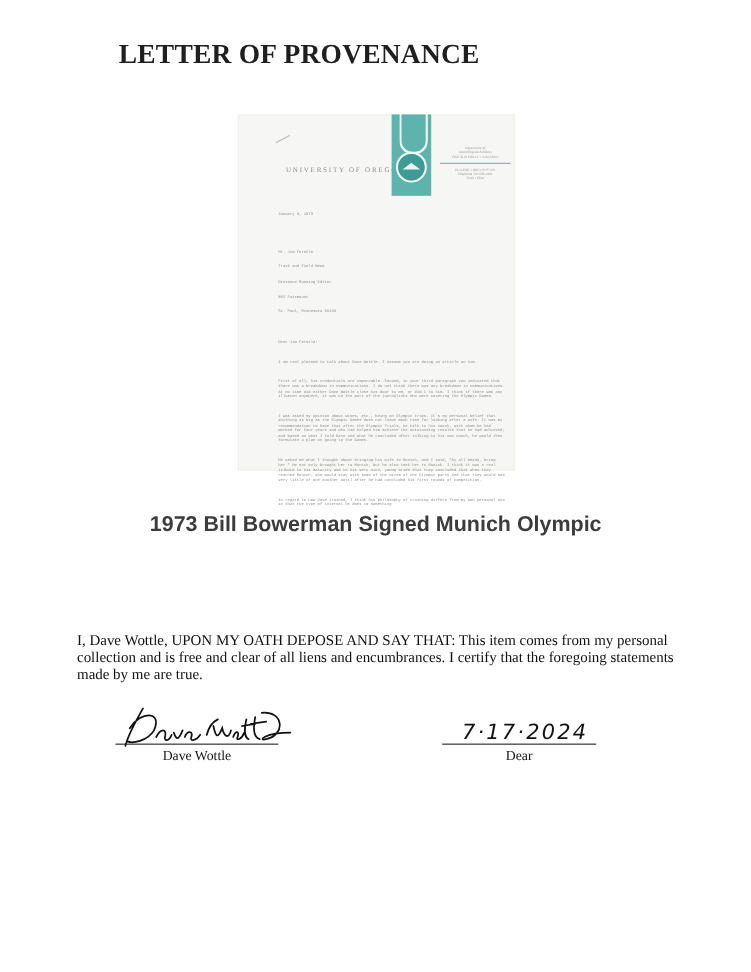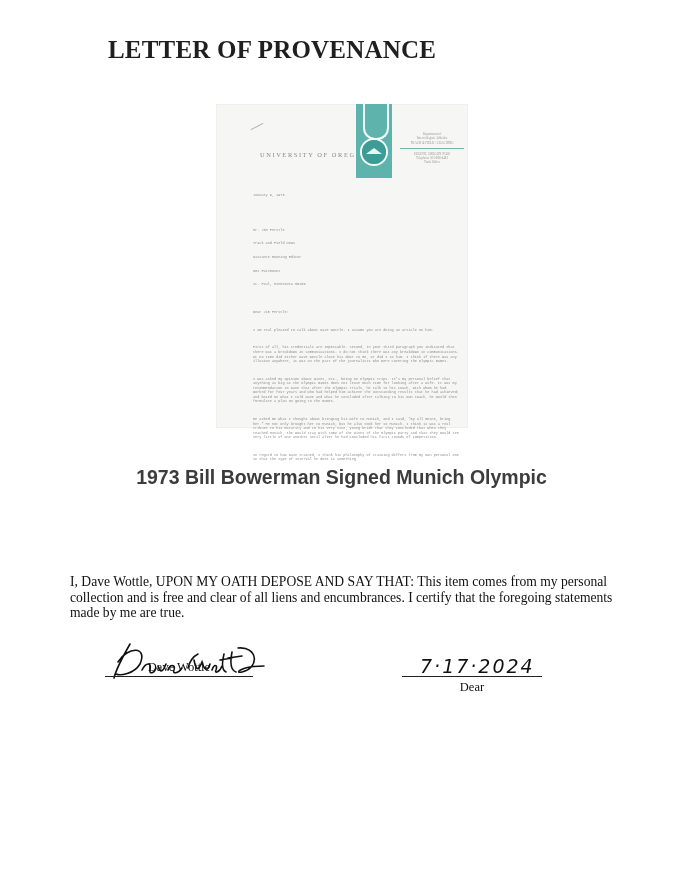--- a/index.html
+++ b/index.html
@@ -134,18 +134,18 @@
              M34 30 C 38 22, 44 22, 42 30 C 41 34, 46 34, 48 28
              M50 26 C 52 32, 54 34, 58 24
              M60 30 C 62 24, 68 24, 66 30 C 64 34, 70 34, 74 28" fill="none" stroke="#111" stroke-width="1.6" stroke-linecap="round"></path>
     <path d="M80 28 C 82 20, 86 16, 90 14 M86 20 C 88 30, 90 32, 94 22 C 96 30, 100 32, 102 24
              M104 30 C 106 24, 110 24, 108 30 C 106 34, 112 32, 114 26
              M116 14 C 114 22, 114 30, 118 32 M112 20 L 124 18
              M124 12 C 122 22, 122 30, 128 32 M120 18 L 134 16
              M130 8 C 150 6, 152 28, 134 32 C 126 34, 132 26, 156 26" fill="none" stroke="#111" stroke-width="1.6" stroke-linecap="round"></path>
   </svg>
   <div class="line" style="left:105px;top:676px;width:148px;"></div>
-  <div class="caption" style="left:105px;top:660px;width:148px;">Dave Wottle</div>
+  <div class="caption" style="left:105px;top:680px;width:148px;">Dave Wottle</div>
 
   <div class="date-hand">7·17·2024</div>
   <div class="line" style="left:402px;top:676px;width:140px;"></div>
   <div class="caption" style="left:402px;top:680px;width:140px;">Dear</div>
 </div>
 
 </body></html>

